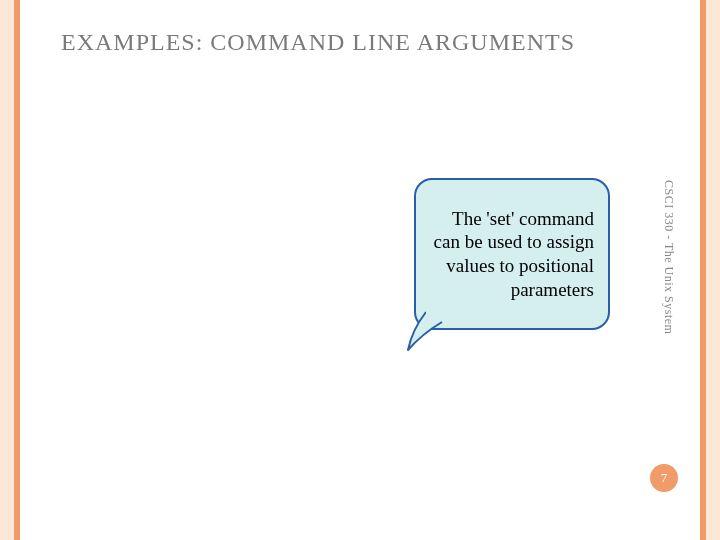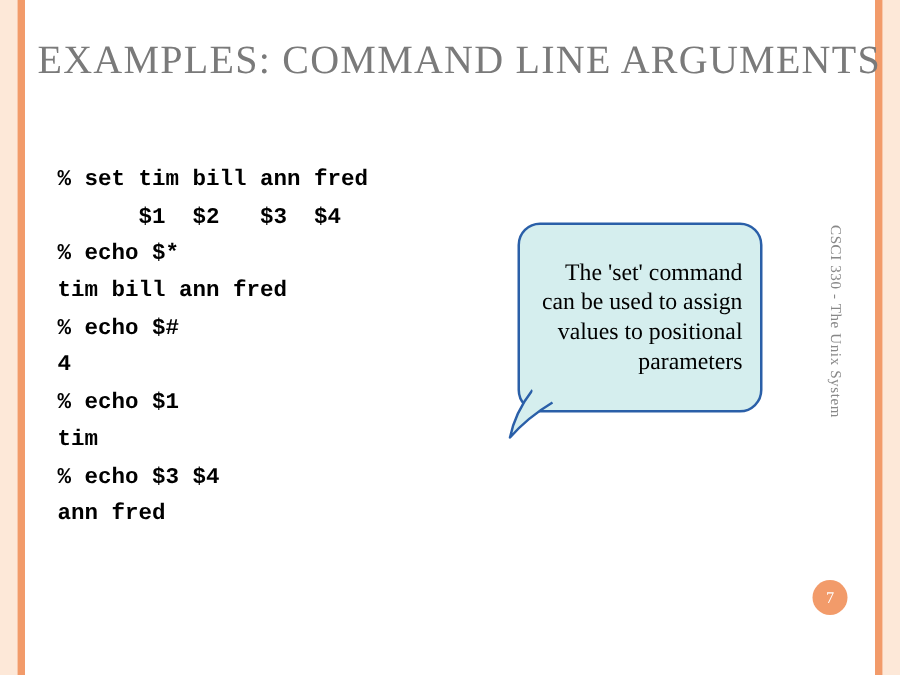--- a/index.html
+++ b/index.html
@@ -30,23 +30,23 @@
   .accent-right {
     position: absolute;
     right: 0;
     top: 0;
     width: 6px;
     height: 540px;
     background: #f29b6a;
   }
   .title {
     position: absolute;
-    left: 16px;
+    left: 47px;
     top: 28px;
-    font-size: 32px;
+    font-size: 24px;
     color: #7a7a7a;
     letter-spacing: 1px;
     line-height: 1.2;
     font-weight: normal;
   }
   .code-block {
     position: absolute;
     left: 32px;
     top: 130px;
     font-family: 'Courier New', Courier, monospace;
@@ -110,30 +110,20 @@
 </style>
 </head>
 <body>
 
 <div class="slide">
   <div class="accent-left"></div>
   <div class="accent-right"></div>
 
   <h1 class="title">EXAMPLES: COMMAND LINE ARGUMENTS</h1>
 
-  <div class="code-block">% set tim bill ann fred
-      $1  $2   $3  $4
-% echo $*
-tim bill ann fred
-% echo $#
-4
-% echo $1
-tim
-% echo $3 $4
-ann fred</div>
 
   <div class="callout">
     <span>The 'set' command can be used to assign values to positional parameters</span>
   </div>
 
   <svg class="callout-tail" viewBox="0 0 44 44">
     <path d="M 24 2 Q 10 20 6 40 Q 20 24 40 12" fill="#d5eeee" stroke="#2a5fa8" stroke-width="2" stroke-linejoin="round"></path>
     <path d="M 24 2 L 40 2" stroke="#d5eeee" stroke-width="5" fill="none"></path>
   </svg>
 

